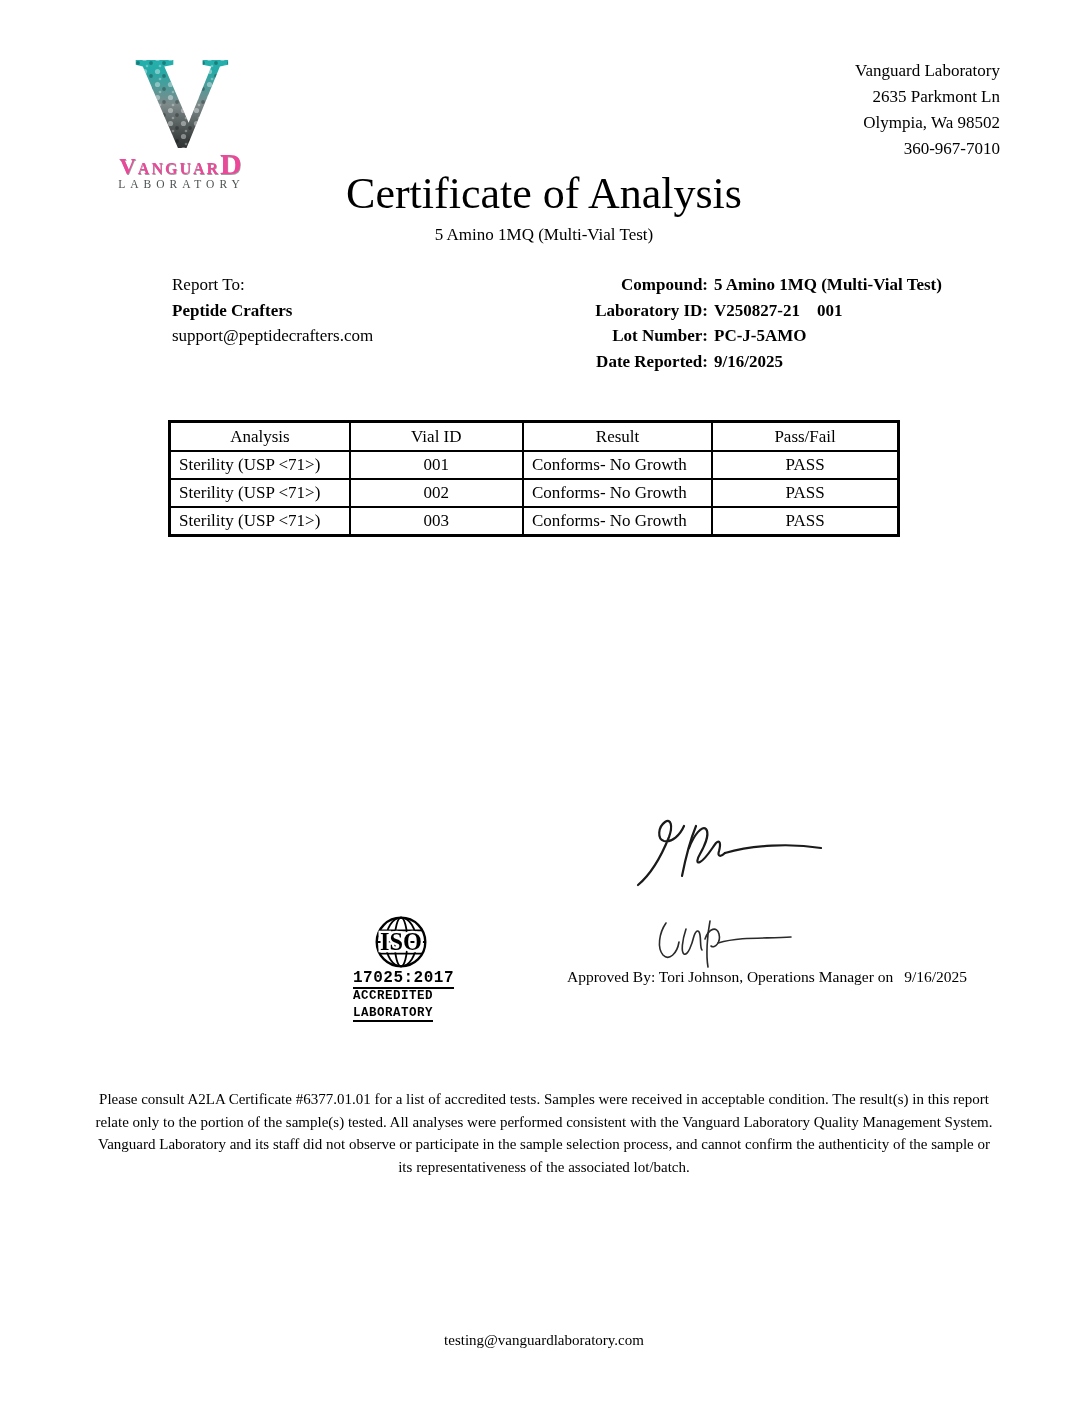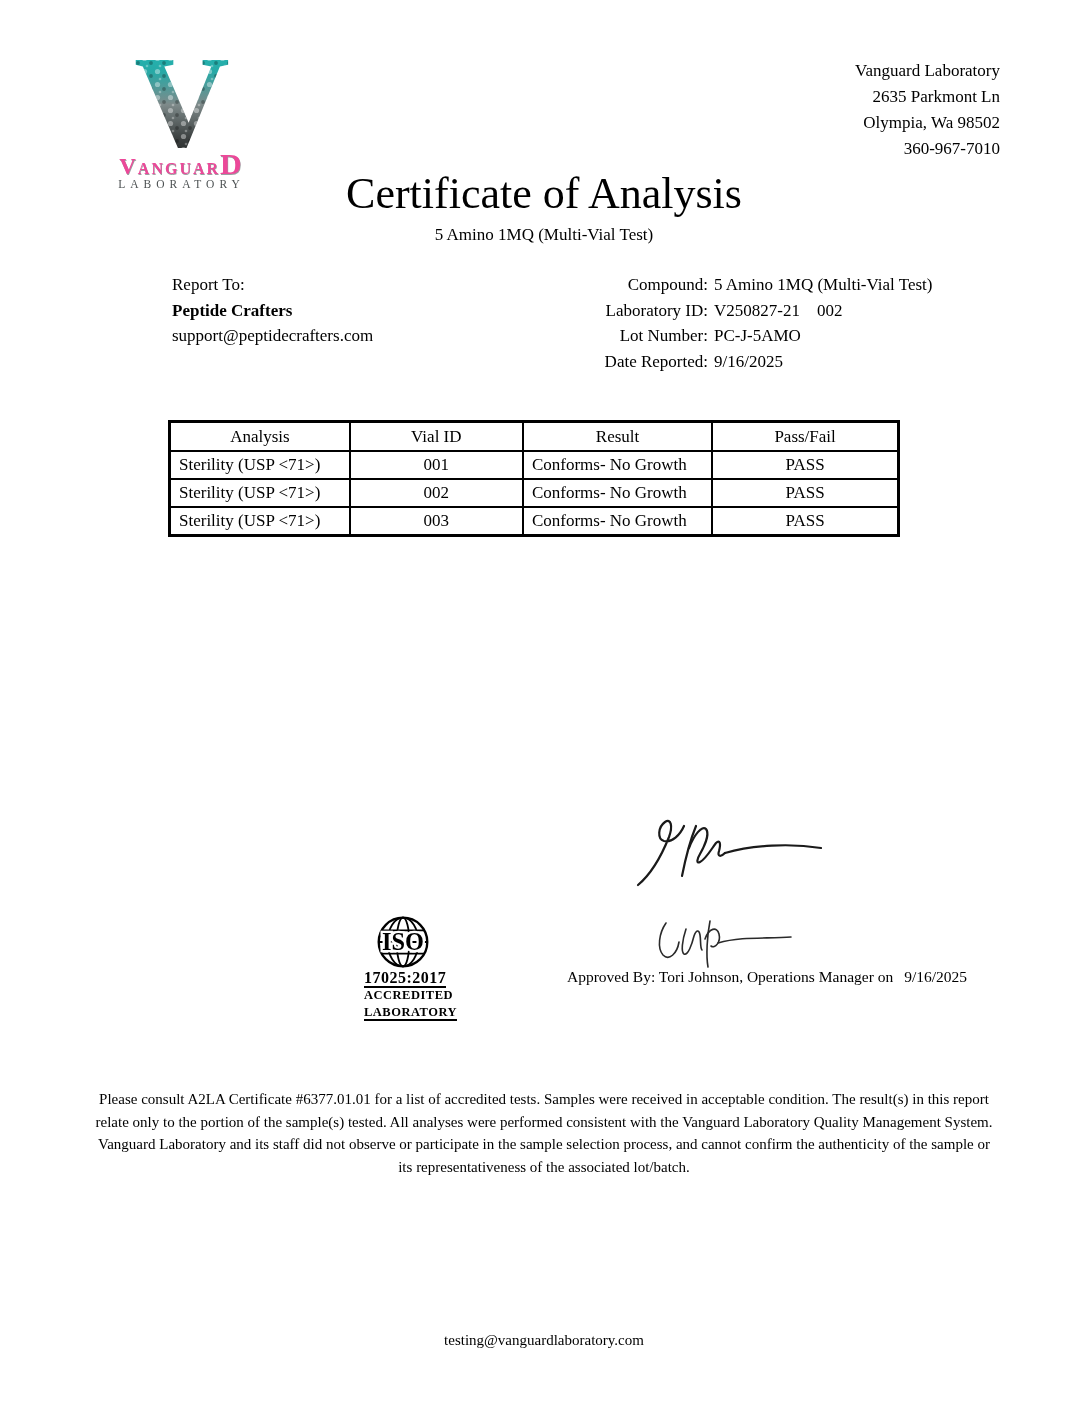--- a/index.html
+++ b/index.html
@@ -29,21 +29,21 @@
   .doc-title { position: absolute; left: 0; right: 0; top: 170px; text-align: center;
                font-size: 44px; line-height: 48px; }
   .doc-subtitle { position: absolute; left: 0; right: 0; top: 225px; text-align: center;
                   font-size: 17px; }
 
   
   .report-to { position: absolute; left: 172px; top: 272px; font-size: 17px; line-height: 25.5px; }
   .report-to .client-name { font-weight: bold; }
 
   .sample-info { position: absolute; left: 556px; top: 272px; font-size: 17px; line-height: 25.5px; }
-  .sample-info .row { display: flex; }
+  .sample-info .row { display: flex; font-weight: bold; }
   .sample-info .lbl { width: 152px; text-align: right; }
   .sample-info .val { margin-left: 6px; white-space: pre; }
 
   
   .results-table { position: absolute; left: 168px; top: 420px; width: 732px;
                    border-collapse: collapse; font-size: 17px; }
   .results-table th, .results-table td { border: 2px solid #000; padding: 1px 8px; height: 24px; }
   .results-table { border: 3px solid #000; }
   .results-table th { font-weight: normal; text-align: center; height: 25px; }
   .results-table td.c-analysis, .results-table td.c-result { text-align: left; }
@@ -53,21 +53,21 @@
 
   
   .sig1 { position: absolute; left: 628px; top: 813px; }
   .report-by-line { position: absolute; left: 577px; top: 891px; font-size: 15.5px; }
   .sig2 { position: absolute; left: 652px; top: 912px; }
   .approved-by-line { position: absolute; left: 567px; top: 968px; font-size: 15.5px; }
   .sig-date { margin-left: 11px; }
 
   
   .iso-badge { position: absolute; left: 348px; top: 915px; display: flex; align-items: center; flex-direction: column; }
-  .iso-text { margin-left: 16px; font-family: Liberation Serif, serif; }
+  .iso-text { margin-left: 5px; font-family: Liberation Mono, monospace; }
   .iso-line1 { font-size: 16px; font-weight: bold; border-bottom: 2px solid #000;
                line-height: 17px; letter-spacing: 0.5px; display: inline-block; }
   .iso-line2 { font-size: 12.5px; font-weight: bold; line-height: 14px; letter-spacing: 0.5px; }
   .iso-line3 { font-size: 12.5px; font-weight: bold; line-height: 14px; letter-spacing: 0.5px;
                border-bottom: 2px solid #000; display: inline-block; }
 
   
   .disclaimer { position: absolute; left: 94px; top: 1088px; width: 900px;
                 text-align: center; font-size: 15px; line-height: 22.5px; }
   .page-footer { position: absolute; left: 0; right: 0; top: 1329px; text-align: center;
@@ -119,21 +119,21 @@
     <div>support@peptidecrafters.com</div>
   </div>
 
   <div class="sample-info">
     <div class="row">
       <span class="lbl">Compound:</span>
       <span class="val">5 Amino 1MQ (Multi-Vial Test)</span>
     </div>
     <div class="row">
       <span class="lbl">Laboratory ID:</span>
-      <span class="val">V250827-21    002</span>
+      <span class="val">V250827-21    001</span>
     </div>
     <div class="row">
       <span class="lbl">Lot Number:</span>
       <span class="val">PC-J-5AMO</span>
     </div>
     <div class="row">
       <span class="lbl">Date Reported:</span>
       <span class="val">9/16/2025</span>
     </div>
   </div>

